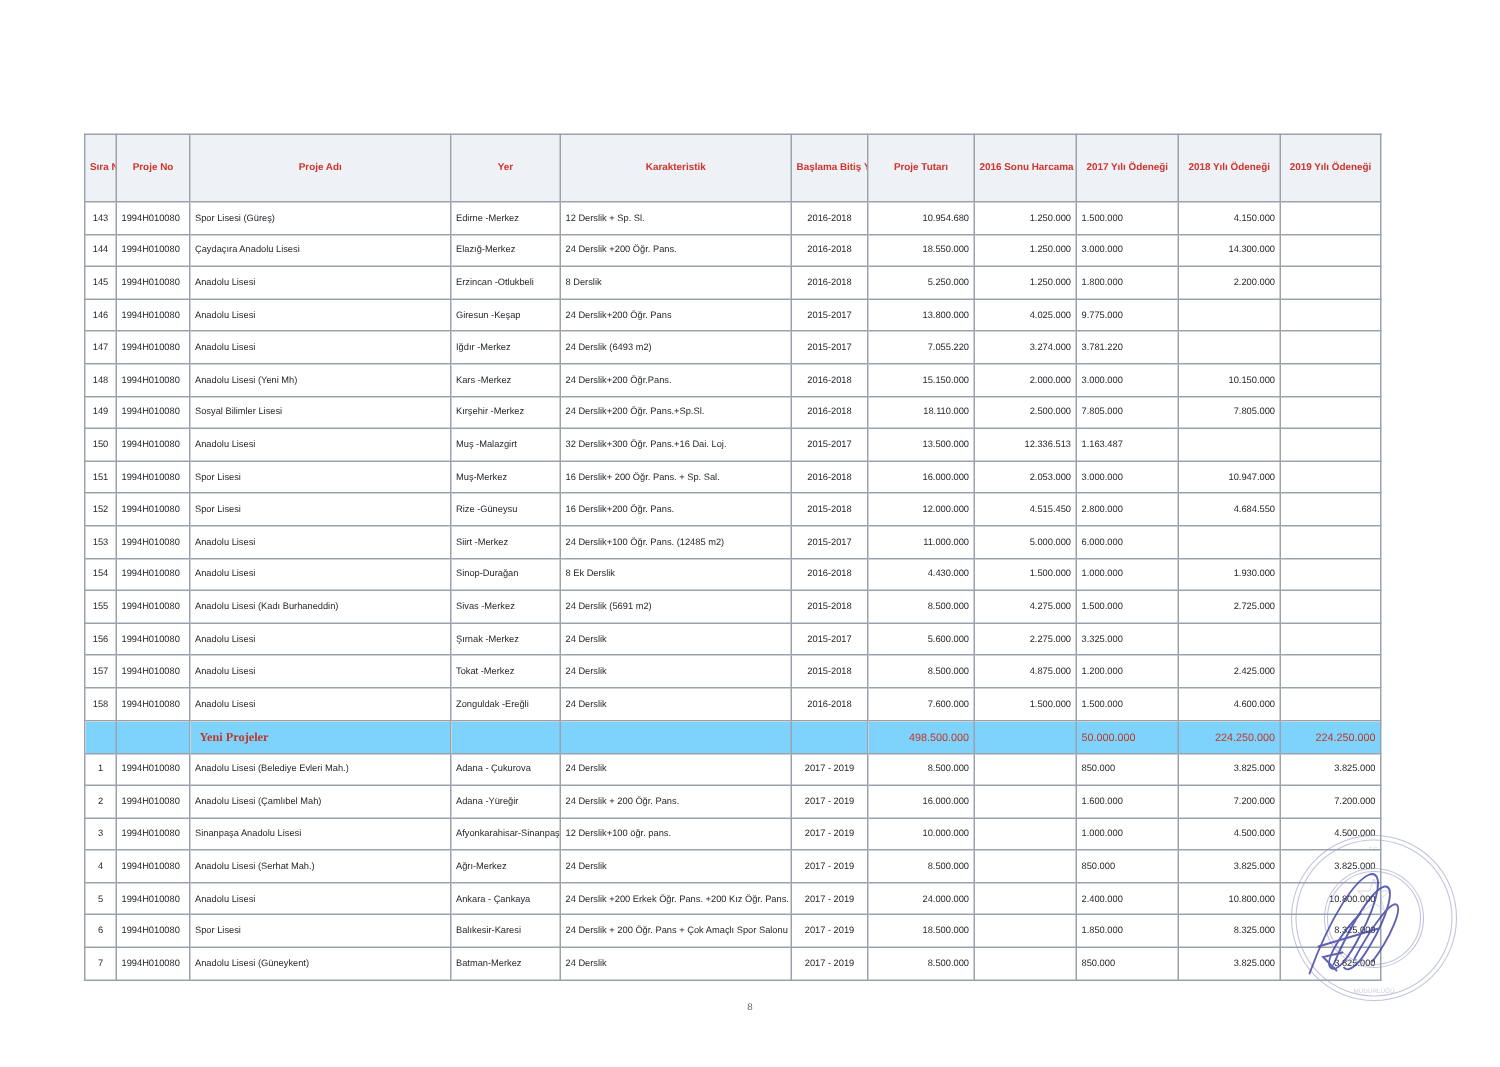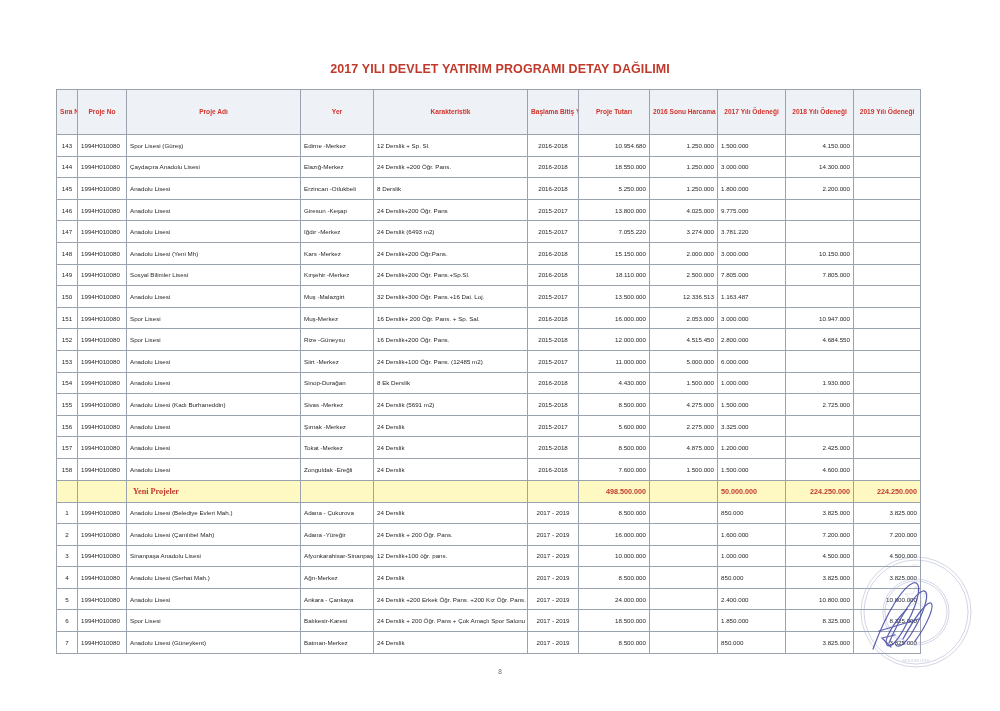--- a/index.html
+++ b/index.html
@@ -84,33 +84,33 @@
   .c-yer     { width: 73px;  text-align: left; }
   .c-karak   { width: 154px; text-align: left; }
   .c-yil     { width: 51px;  text-align: center; }
   .c-tutar   { width: 71px;  text-align: right; }
   .c-harcama { width: 68px;  text-align: right; }
   .c-od2017  { width: 68px;  text-align: left; }
   .c-od2018  { width: 68px;  text-align: right; }
   .c-od2019  { width: 67px;  text-align: right; }
 
   tr.section-row td {
-    background: #fef9c3;
+    background: #7dd3fc;
     height: 21px;
   }
   tr.section-row td.section-label {
     color: #c0392b;
     font-weight: bold;
     font-size: 8.2px;
     font-family: "Liberation Serif", serif;
     padding-left: 6px;
   }
   tr.section-row td.section-total {
     color: #c0392b;
-    font-weight: bold;
+    font-weight: normal;
     font-size: 7.2px;
     margin-left: 36px;
   }
 
   .page-number {
     position: absolute;
     top: 668px;
     left: 0;
     width: 1000px;
     text-align: center;
@@ -127,21 +127,20 @@
     height: 118px;
     pointer-events: none;
   }
   .stamp svg { display: block; }
 </style>
 </head>
 <body>
 
 <div class="page">
 
-  <div class="doc-title">2017 YILI DEVLET YATIRIM PROGRAMI DETAY DAĞILIMI</div>
 
   <div class="table-wrap">
     <table class="grid">
       <colgroup>
         <col class="c-sira">
           <col class="c-proje-no">
           <col class="c-proje-ad">
           <col class="c-yer">
         <col class="c-karak">
           <col class="c-yil">

